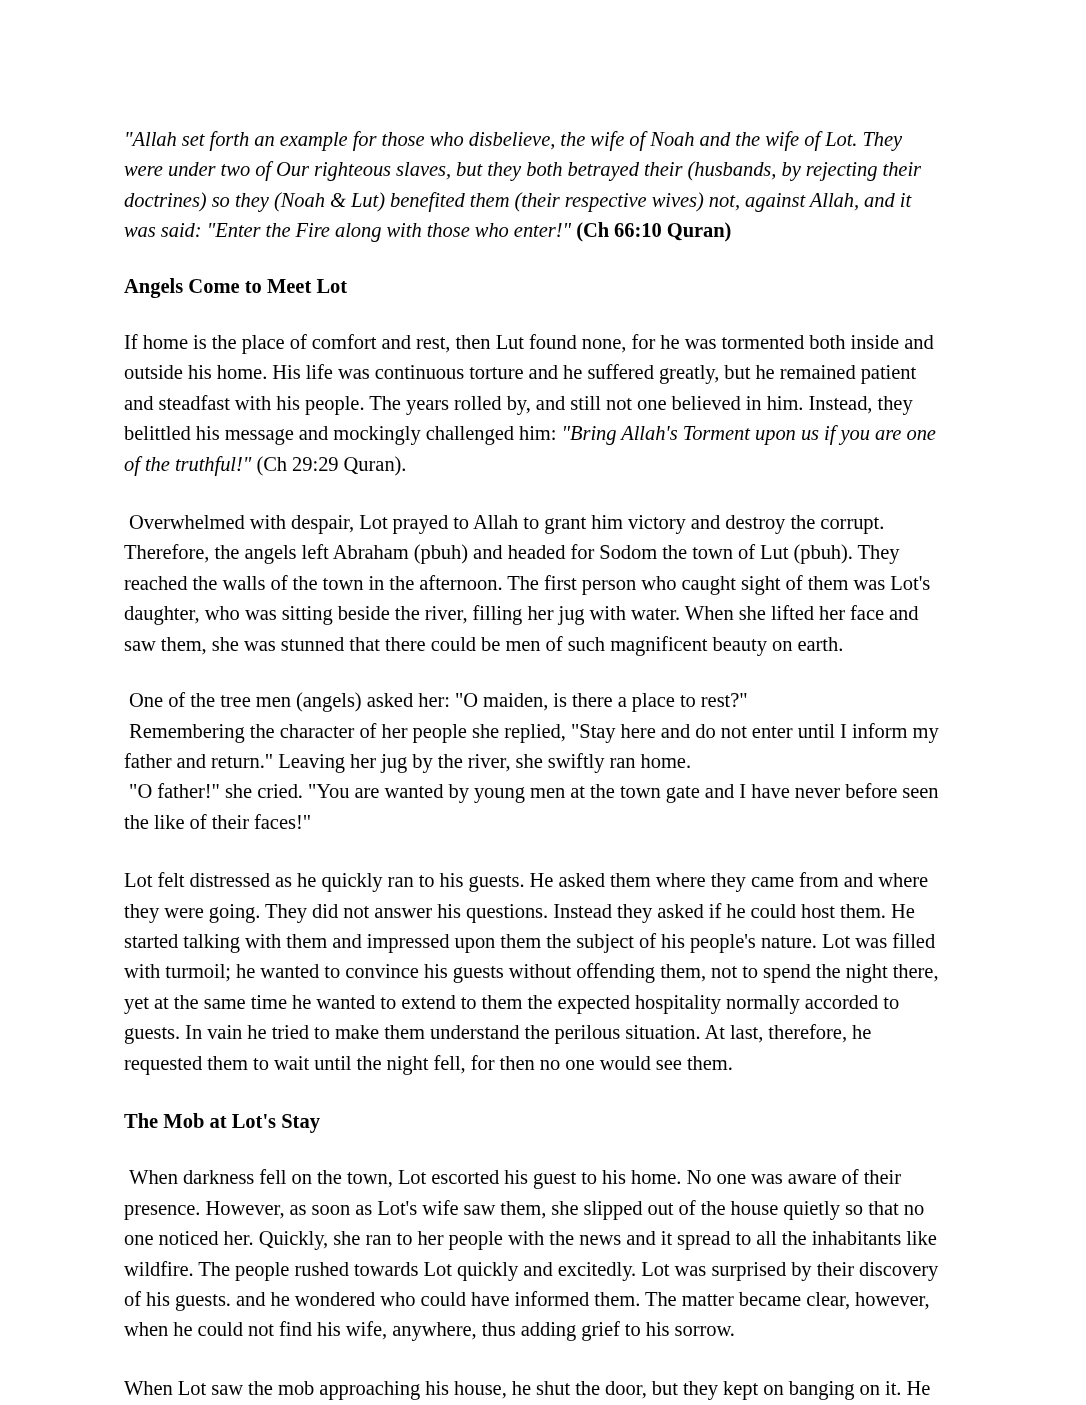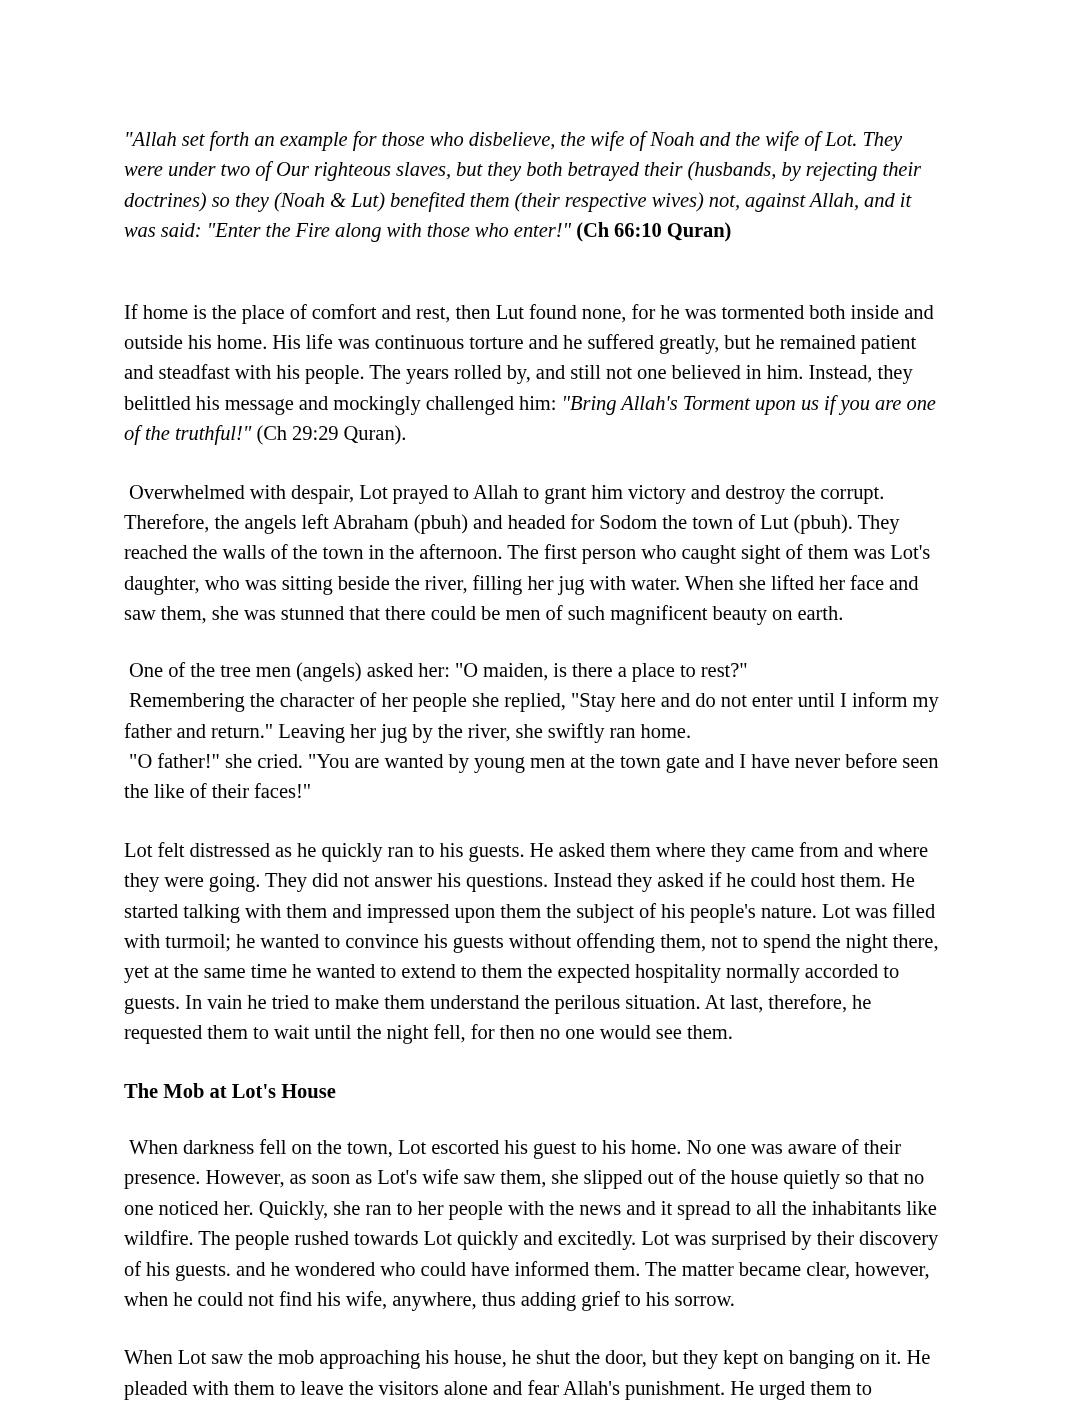--- a/index.html
+++ b/index.html
@@ -56,37 +56,38 @@
   .dialogue { white-space: pre-wrap; }
 </style>
 </head>
 <body>
 
 <div class="page">
   <div class="content">
 
     <p class="para quote-block"><span>"Allah set forth an example for those who disbelieve, the wife of Noah and the wife of Lot. They were under two of Our righteous slaves, but they both betrayed their (husbands, by rejecting their doctrines) so they (Noah &amp; Lut) benefited them (their respective wives) not, against Allah, and it was said: "Enter the Fire along with those who enter!"</span><span class="ref"> (Ch 66:10 Quran)</span></p>
 
+    <h2 class="heading">Angels Come to Meet Lot</h2>
     <div class="gap-after-heading"></div>
 
     <p class="para"><span>If home is the place of comfort and rest, then Lut found none, for he was tormented both inside and outside his home. His life was continuous torture and he suffered greatly, but he remained patient and steadfast with his people. The years rolled by, and still not one believed in him. Instead, they belittled his message and mockingly challenged him: </span><span class="inline-italic">"Bring Allah's Torment upon us if you are one of the truthful!"</span><span class="inline-roman"> (Ch 29:29 Quran).</span></p>
     <div class="gap-para"></div>
 
     <p class="para"> Overwhelmed with despair, Lot prayed to Allah to grant him victory and destroy the corrupt. Therefore, the angels left Abraham (pbuh) and headed for Sodom the town of Lut (pbuh). They reached the walls of the town in the afternoon. The first person who caught sight of them was Lot's daughter, who was sitting beside the river, filling her jug with water. When she lifted her face and saw them, she was stunned that there could be men of such magnificent beauty on earth.</p>
     <div class="gap-small"></div>
 
     <p class="para dialogue"> One of the tree men (angels) asked her: "O maiden, is there a place to rest?"
  Remembering the character of her people she replied, "Stay here and do not enter until I inform my father and return." Leaving her jug by the river, she swiftly ran home.
  "O father!" she cried. "You are wanted by young men at the town gate and I have never before seen the like of their faces!"</p>
     <div class="gap-para"></div>
 
     <p class="para">Lot felt distressed as he quickly ran to his guests. He asked them where they came from and where they were going. They did not answer his questions. Instead they asked if he could host them. He started talking with them and impressed upon them the subject of his people's nature. Lot was filled with turmoil; he wanted to convince his guests without offending them, not to spend the night there, yet at the same time he wanted to extend to them the expected hospitality normally accorded to guests. In vain he tried to make them understand the perilous situation. At last, therefore, he requested them to wait until the night fell, for then no one would see them.</p>
     <div class="gap-para"></div>
 
-    <h2 class="heading">The Mob at Lot's House</h2>
+    <h2 class="heading">The Mob at Lot's Stay</h2>
     <div class="gap-after-heading"></div>
 
     <p class="para"> When darkness fell on the town, Lot escorted his guest to his home. No one was aware of their presence. However, as soon as Lot's wife saw them, she slipped out of the house quietly so that no one noticed her. Quickly, she ran to her people with the news and it spread to all the inhabitants like wildfire. The people rushed towards Lot quickly and excitedly. Lot was surprised by their discovery of his guests. and he wondered who could have informed them. The matter became clear, however, when he could not find his wife, anywhere, thus adding grief to his sorrow.</p>
     <div class="gap-para"></div>
 
     <p class="para">When Lot saw the mob approaching his house, he shut the door, but they kept on banging on it. He pleaded with them to leave the visitors alone and fear Allah's punishment. He urged them to</p>
 
   </div>
 </div>
 

